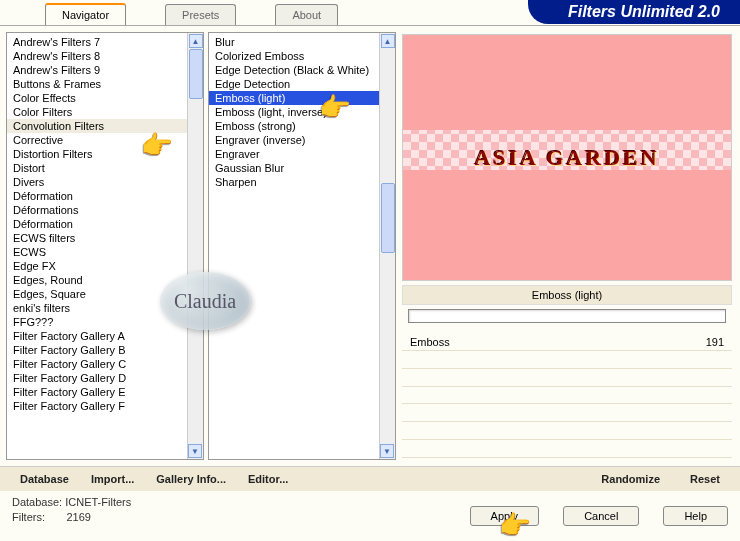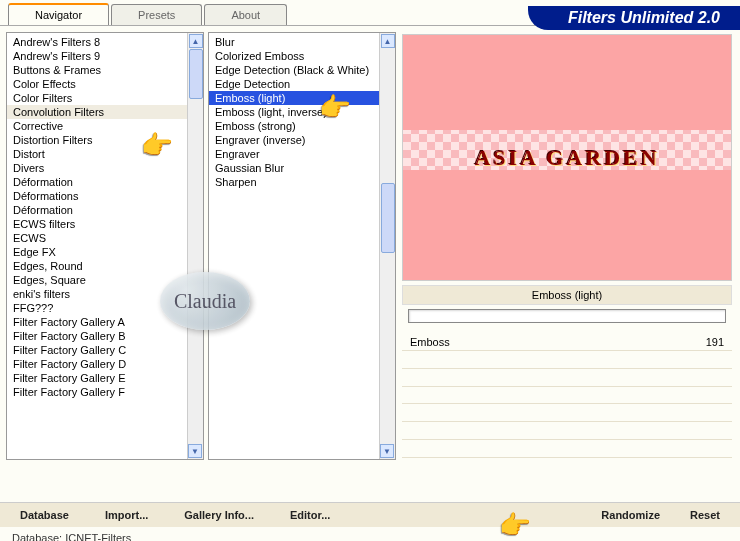--- a/index.html
+++ b/index.html
@@ -20,40 +20,41 @@
     border-bottom: 1px solid #aaa;
     position: relative;
   }
   .tabs {
     display: flex;
     align-items: flex-end;
     margin-left: 8px;
     height: 100%;
   }
   .tab {
-    padding: 4px 26px;
+    padding: 4px 16px;
     border: 1px solid #888;
     border-bottom: none;
     background: #f0f0e8;
     color: #666;
     margin-right: 2px;
     border-radius: 3px 3px 0 0;
     cursor: pointer;
+    margin-left: 37px;
   }
   .tab.active {
     background: #fdfdf6;
     color: #000;
     border-top: 2px solid #ff8c00;
     position: relative;
     z-index: 2;
   }
   .title-banner {
     position: absolute;
     right: 0;
-    top: 6px;
+    top: 0;
     background: #001d8c;
     color: #fff;
     font-weight: bold;
     font-style: italic;
     font-size: 16px;
     padding: 3px 20px 3px 40px;
     border-radius: 0 0 0 20px;
   }
   .main {
     display: flex;
@@ -138,24 +139,23 @@
     border-bottom:1px solid #e6e0cd;
     height:18px;
     align-items:flex-end;
   }
   .param-row.empty { color:transparent; }
   .toolbar {
     background:#efe9d6;
     border-top:1px solid #ccc;
     padding:6px 20px;
     display:flex;
-    gap:36px;
+    gap:22px;
     font-weight:bold;
     color:#222;
-    margin-top:36px;
   }
   .toolbar-right { margin-left:auto; display:flex; gap:30px; }
   .footer {
     padding:4px 12px;
     font-size:11px;
     color:#333;
     display:flex;
     justify-content:space-between;
     align-items:flex-end;
   }
@@ -205,20 +205,21 @@
     <div class="tab">Presets</div>
     <div class="tab">About</div>
   </div>
   <div class="title-banner">Filters Unlimited 2.0</div>
 </div>
 
 <div class="main">
 
   <div class="category-list">
     <div class="list-inner" id="category-inner" style="width:calc(100% - 16px);">
+        <div class="list-item">Andrew's Filters 7</div>
         <div class="list-item">Andrew's Filters 8</div>
         <div class="list-item">Andrew's Filters 9</div>
         <div class="list-item">Buttons &amp; Frames</div>
         <div class="list-item">Color Effects</div>
         <div class="list-item">Color Filters</div>
         <div class="list-item category-selected">Convolution Filters</div>
         <div class="list-item">Corrective</div>
         <div class="list-item">Distortion Filters</div>
         <div class="list-item">Distort</div>
         <div class="list-item">Divers</div>

